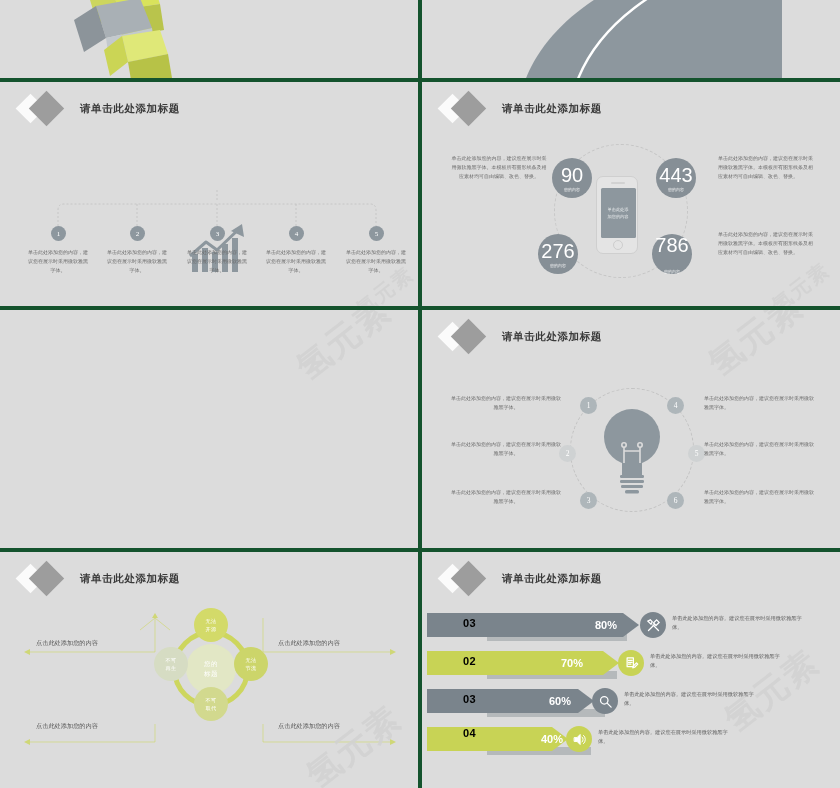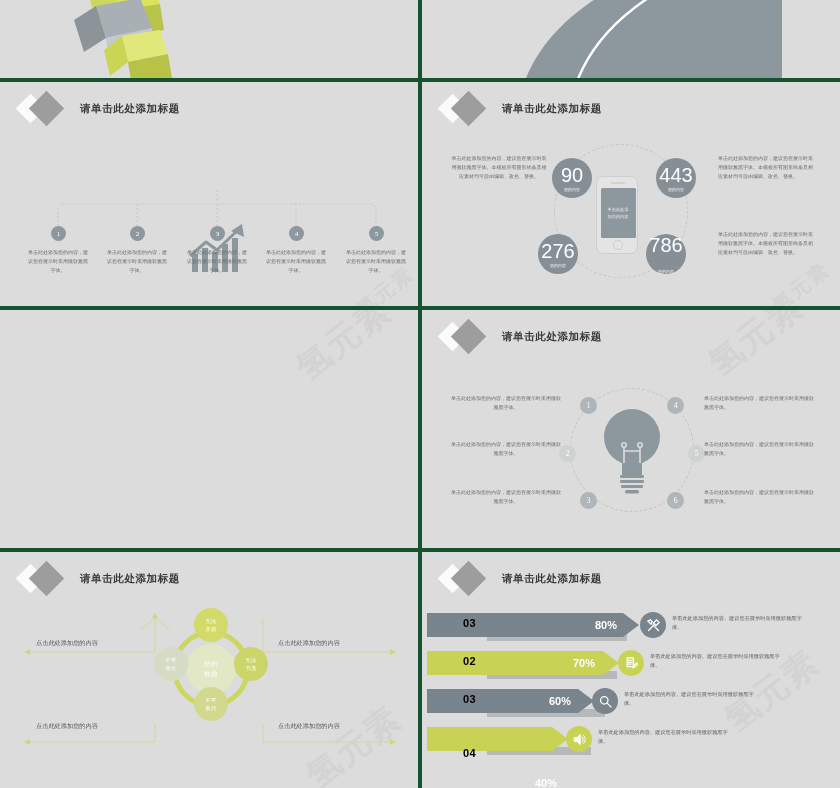--- a/index.html
+++ b/index.html
@@ -255,21 +255,21 @@
       <span class="stat-lbl">您的内容</span>
     </div>
     <div class="stat-bubble" style="left:234px;top:76px;">
       <span class="stat-num">443</span>
       <span class="stat-lbl">您的内容</span>
     </div>
     <div class="stat-bubble" style="left:116px;top:152px;">
       <span class="stat-num">276</span>
       <span class="stat-lbl">您的内容</span>
     </div>
-    <div class="stat-bubble" style="left:224px;top:152px;gap:12px;">
+    <div class="stat-bubble" style="left:230px;top:152px;gap:12px;">
       <span class="stat-num">786</span>
       <span class="stat-lbl">您的内容</span>
     </div>
 
     <div class="side-txt" style="left:28px;top:72px;text-align:center;">单击此处添加您的内容，建议您在展示时采用微软雅黑字体。本模板所有图形线条及相应素材均可自由编辑、改色、替换。</div>
     <div class="side-txt" style="left:296px;top:72px;">单击此处添加您的内容，建议您在展示时采用微软雅黑字体。本模板所有图形线条及相应素材均可自由编辑、改色、替换。</div>
     <div class="side-txt" style="left:296px;top:148px;">单击此处添加您的内容，建议您在展示时采用微软雅黑字体。本模板所有图形线条及相应素材均可自由编辑、改色、替换。</div>
 
     <div class="wm" style="left:346px;top:192px;font-size:20px;">氢元素</div>
   </div>
@@ -406,21 +406,21 @@
       </svg>
     </div>
     <div class="row-txt" style="left:250px;top:62px;">单击此处添加您的内容。建议您在展示时采用微软雅黑字体。</div>
 
     <div class="arrow-row" style="left:5px;top:99px;width:200px;">
       <div class="arrow-shadow" style="width:130px;background:#b5b9bb;"></div>
       <svg class="arrow-bar" style="width:192px;height:24px;" viewBox="0 0 192 24" preserveAspectRatio="none">
         <polygon points="0,0 176,0 192,12 176,24 0,24" fill="#c8d355"></polygon>
       </svg>
       <span class="arrow-idx" style="position:absolute;left:18px;top:4px;z-index:2;">02</span>
-      <span class="arrow-pct" style="left:146px;top:6px;z-index:2;text-align:right;">70%</span>
+      <span class="arrow-pct" style="left:134px;top:6px;z-index:2;text-align:right;">70%</span>
     </div>
     <div class="round-icon" style="left:196px;top:98px;background:#c8d355;">
       <svg width="15" height="15" viewBox="0 0 24 24" fill="none" stroke="#fff" stroke-width="2" stroke-linecap="round" stroke-linejoin="round">
         <path d="M5 3 h10 v14 h-10 z"></path>
           <path d="M7 7 h6 M7 10 h6 M7 13 h4"></path>
         <path d="M15 16 l5 -5 l2 2 l-5 5 l-3 1 z"></path>
       </svg>
     </div>
     <div class="row-txt" style="left:228px;top:100px;">单击此处添加您的内容。建议您在展示时采用微软雅黑字体。</div>
 
@@ -438,22 +438,22 @@
           <path d="M15 15 L21 21"></path>
       </svg>
     </div>
     <div class="row-txt" style="left:202px;top:138px;">单击此处添加您的内容。建议您在展示时采用微软雅黑字体。</div>
 
     <div class="arrow-row" style="left:5px;top:175px;width:150px;">
       <div class="arrow-shadow" style="width:104px;background:#b5b9bb;"></div>
       <svg class="arrow-bar" style="width:141px;height:24px;" viewBox="0 0 141 24" preserveAspectRatio="none">
         <polygon points="0,0 125,0 141,12 125,24 0,24" fill="#c8d355"></polygon>
       </svg>
-      <span class="arrow-idx" style="position:absolute;left:18px;top:20px;z-index:2;">04</span>
-      <span class="arrow-pct" style="left:108px;top:6px;z-index:2;margin-top:44px;">40%</span>
+      <span class="arrow-idx" style="position:absolute;left:18px;top:0;z-index:2;">04</span>
+      <span class="arrow-pct" style="left:114px;top:6px;z-index:2;">40%</span>
     </div>
     <div class="round-icon" style="left:144px;top:174px;background:#c8d355;">
       <svg width="15" height="15" viewBox="0 0 24 24" fill="#fff" stroke="#fff" stroke-width="1.6" stroke-linecap="round">
         <polygon points="4,9 8,9 13,4 13,20 8,15 4,15"></polygon>
         <path d="M16 8 a5 5 0 0 1 0 8" fill="none"></path>
         <path d="M18.5 5.5 a8.5 8.5 0 0 1 0 13" fill="none"></path>
       </svg>
     </div>
     <div class="row-txt" style="left:176px;top:176px;">单击此处添加您的内容。建议您在展示时采用微软雅黑字体。</div>
 

